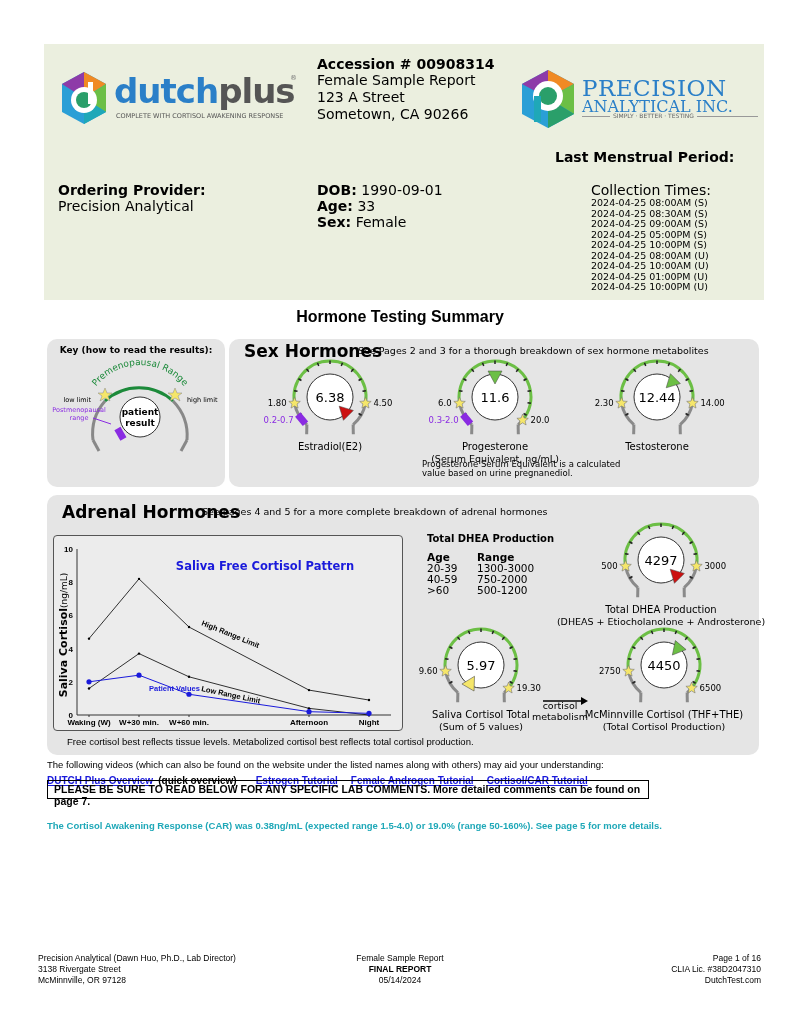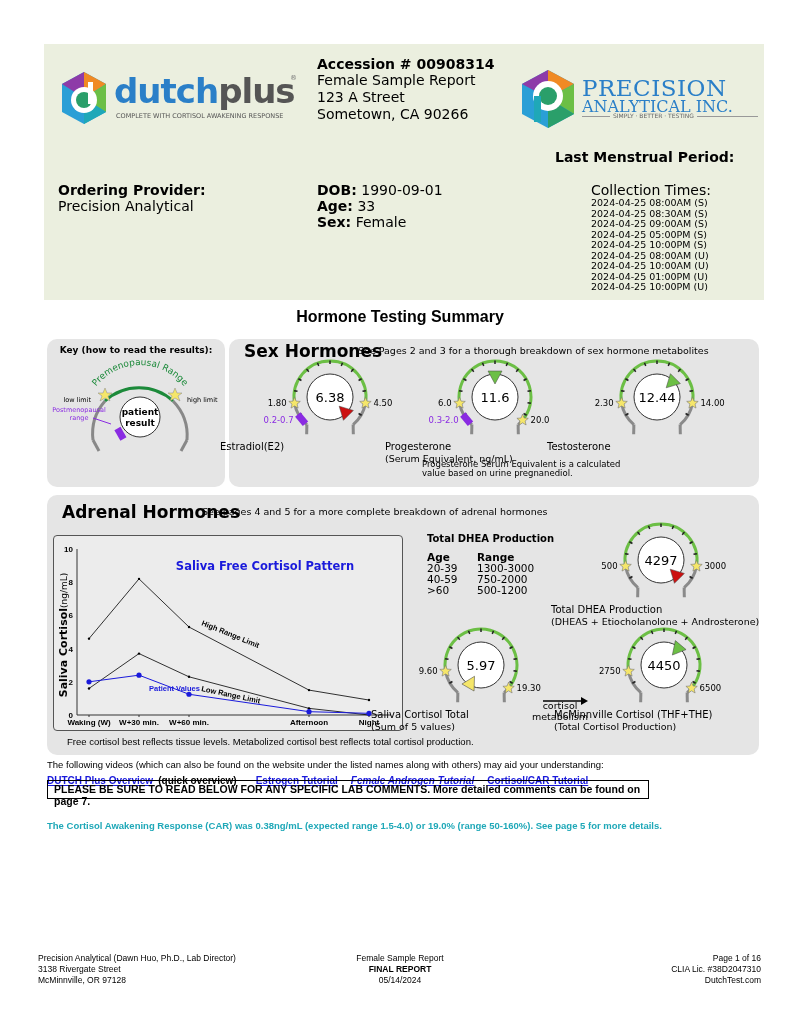--- a/index.html
+++ b/index.html
@@ -7,21 +7,21 @@
   .abs { position: absolute; }
   .header-box { left: 44px; top: 44px; width: 720px; height: 256px; background: #ebefdf; }
   .acc-title { font-weight: bold; font-size: 14px; }
   .hdr-line { font-size: 14px; line-height: 17px; }
   .bold { font-weight: bold; }
   .ct-line { font-size: 9.5px; line-height: 10.5px; }
   .section-title { font-weight: bold; font-size: 17px; }
   .panel { background: #e5e5e5; border-radius: 10px; }
   .xs { font-size: 8.5px; }
   .link { color: #1a1adb; text-decoration: underline; font-weight: bold; font-size: 10px; font-family: "Liberation Sans", sans-serif; }
-  .gauge-label { font-size: 10px; text-align: left; }
+  .gauge-label { font-size: 10px; text-align: center; }
   .notice { left: 47px; top: 780px; width: 602px; height: 19px; border: 1.5px solid #000; font-weight: bold; font-size: 10.5px; padding: 2px 6px; font-family: "Liberation Sans", sans-serif; }
   .car { color: #1fa8b8; font-weight: bold; font-size: 9.5px; font-family: "Liberation Sans", sans-serif; }
   .footer { font-size: 8.5px; line-height: 11px; font-family: "Liberation Sans", sans-serif; }
 </style>
 </head>
 <body>
 
 <div class="abs header-box"></div>
 
 <div class="abs" style="left:58px;top:70px;width:240px;height:56px;">
@@ -400,21 +400,21 @@
   <div>metabolism</div>
 </div>
 
 <div class="abs" style="left:67px;top:736px;font-size:9.5px;font-family:'Liberation Sans',sans-serif;">Free cortisol best reflects tissue levels. Metabolized cortisol best reflects total cortisol production.</div>
 
 <div class="abs" style="left:47px;top:759px;font-size:9.5px;font-family:'Liberation Sans',sans-serif;">The following videos (which can also be found on the website under the listed names along with others) may aid your understanding:</div>
 <div class="abs" style="left:47px;top:769px;white-space:nowrap;">
   <span class="link">DUTCH Plus Overview</span>
   <span style="font-weight:bold;font-size:10px;font-family:'Liberation Sans',sans-serif;">(quick overview)</span>
   <span class="link" style="margin-left:14px;">Estrogen Tutorial</span>
-  <span class="link" style="margin-left:8px;font-style:italic;">Female Androgen Tutorial</span>
+  <span class="link" style="margin-left:8px;">Female Androgen Tutorial</span>
   <span class="link" style="margin-left:8px;">Cortisol/CAR Tutorial</span>
 </div>
 
 <div class="abs notice">PLEASE BE SURE TO READ BELOW FOR ANY SPECIFIC LAB COMMENTS. More detailed comments can be found on page 7.</div>
 
 <div class="abs car" style="left:47px;top:820px;">The Cortisol Awakening Response (CAR) was 0.38ng/mL (expected range 1.5-4.0) or 19.0% (range 50-160%). See page 5 for more details.</div>
 
 <div class="abs footer" style="left:38px;top:953px;">
   <div>Precision Analytical (Dawn Huo, Ph.D., Lab Director)</div>
   <div>3138 Rivergate Street</div>

